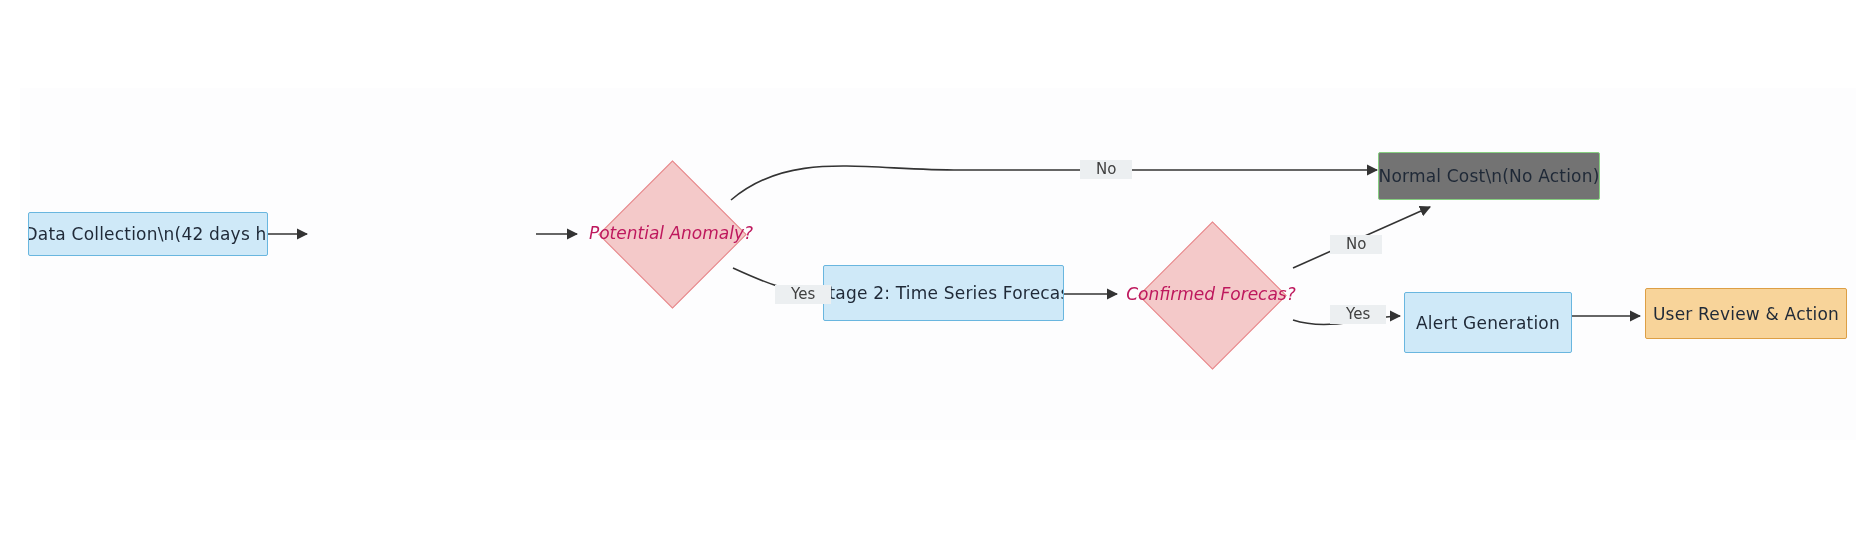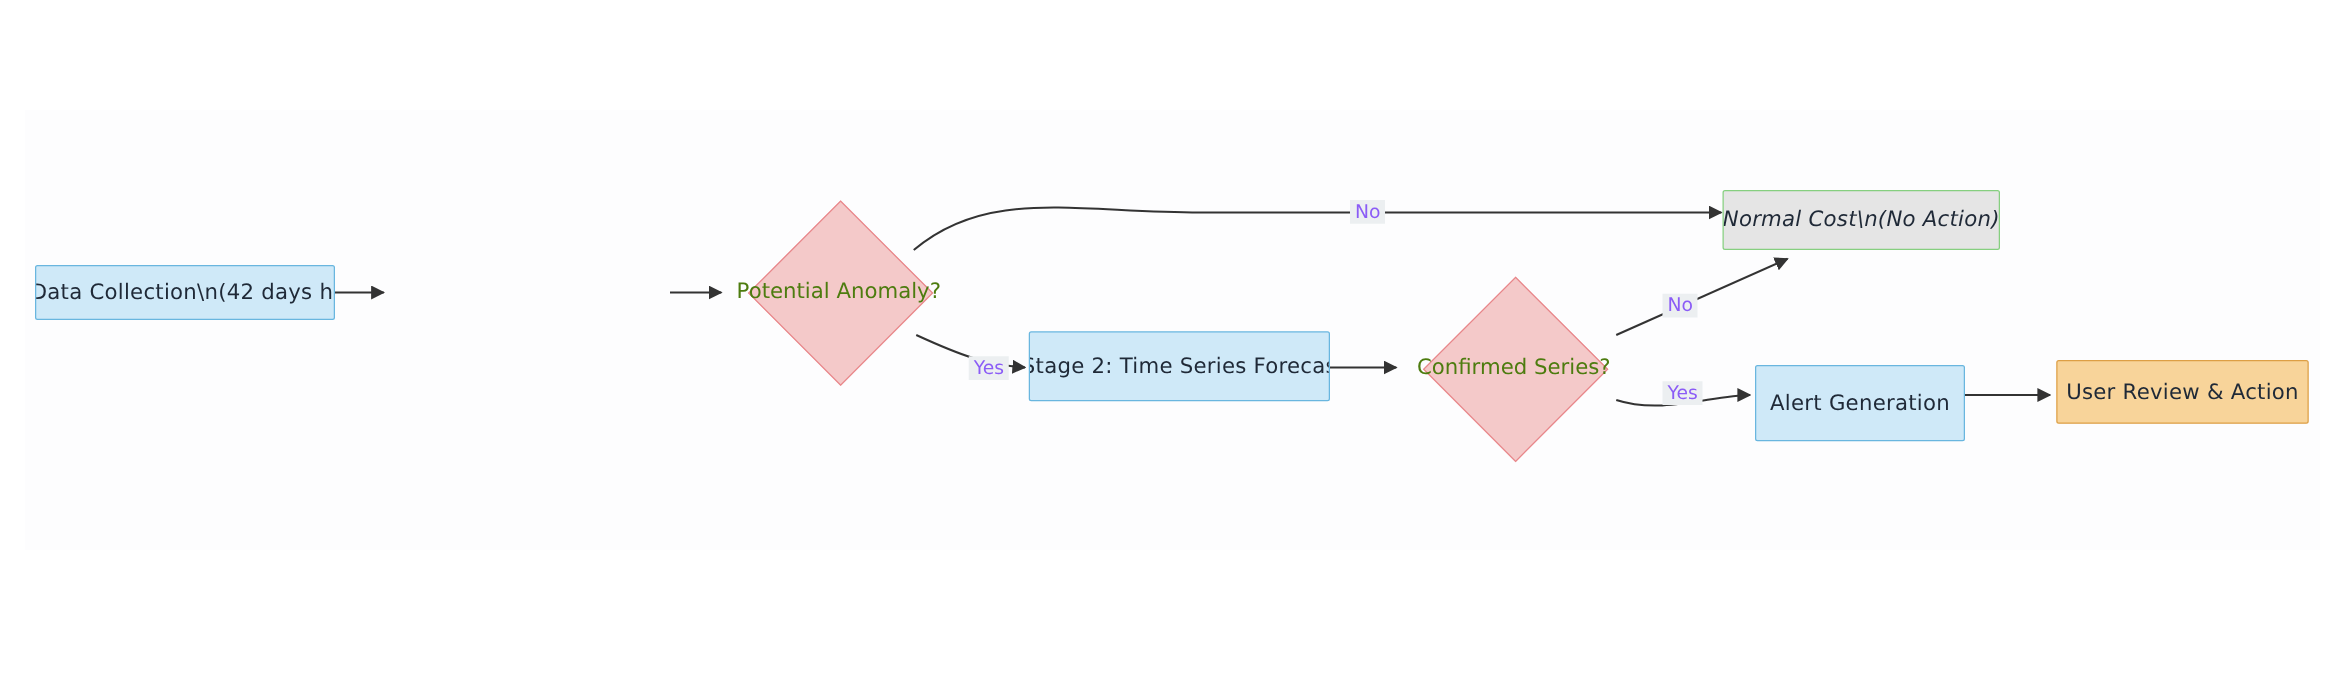--- a/index.html
+++ b/index.html
@@ -46,21 +46,21 @@
     font-size: 17px;
     color: #1f2937;
     letter-spacing: .2px;
   }
   .node.rect {
     border-radius: 2px;
     border-width: 1.4px;
     border-style: solid;
   }
   .fill-blue   { background: #cfe9f8; border-color: #69b6df; }
-  .fill-green  { background: #e5e5e5; border-color: #86cf80; font-style: italic; }
+  .fill-green  { background: #737373; border-color: #86cf80; }
   .fill-orange { background: #f8d49a; border-color: #dd9f45; }
 
   
   .diamond {
     position: absolute;
     box-sizing: border-box;
   }
   .diamond .shape {
     position: absolute;
     left: 50%;
@@ -76,29 +76,30 @@
   .diamond .label {
     position: absolute;
     left: 0;
     top: 0;
     width: 100%;
     height: 100%;
     display: flex;
     align-items: center;
     justify-content: center;
     font-size: 17px;
-    color: #4d7c0f;
+    color: #be185d;
     white-space: nowrap;
+    font-style: italic;
   }
   .edge-label {
     position: absolute;
     font-size: 15px;
-    color: #8b5cf6;
+    color: #404040;
     background: #eceff1;
-    padding: 1px 4px;
+    padding: 1px 16px;
     line-height: 1.15;
     white-space: nowrap;
   }
 </style>
 </head>
 <body>
 
 <div id="canvas">
 
   <div id="panel"></div>
@@ -135,21 +136,21 @@
 
   <div class="diamond" style="left:578px; top:140px; width:186px; height:186px;">
     <div class="shape"></div>
     <div class="label">Potential Anomaly?</div>
   </div>
 
   <div class="node rect fill-blue" style="left:823px; top:265px; width:241px; height:56px;">Stage 2: Time Series Forecas</div>
 
   <div class="diamond" style="left:1118px; top:201px; width:186px; height:186px;">
     <div class="shape"></div>
-    <div class="label">Confirmed Series?</div>
+    <div class="label">Confirmed Forecas?</div>
   </div>
 
   <div class="node rect fill-green" style="left:1378px; top:152px; width:222px; height:48px;">Normal Cost\n(No Action)</div>
 
   <div class="node rect fill-blue" style="left:1404px; top:292px; width:168px; height:61px;">Alert Generation</div>
 
   <div class="node rect fill-orange" style="left:1645px; top:288px; width:202px; height:51px;">User Review &amp; Action</div>
 
   <div class="edge-label" style="left:1080px; top:160px;">No</div>
 

